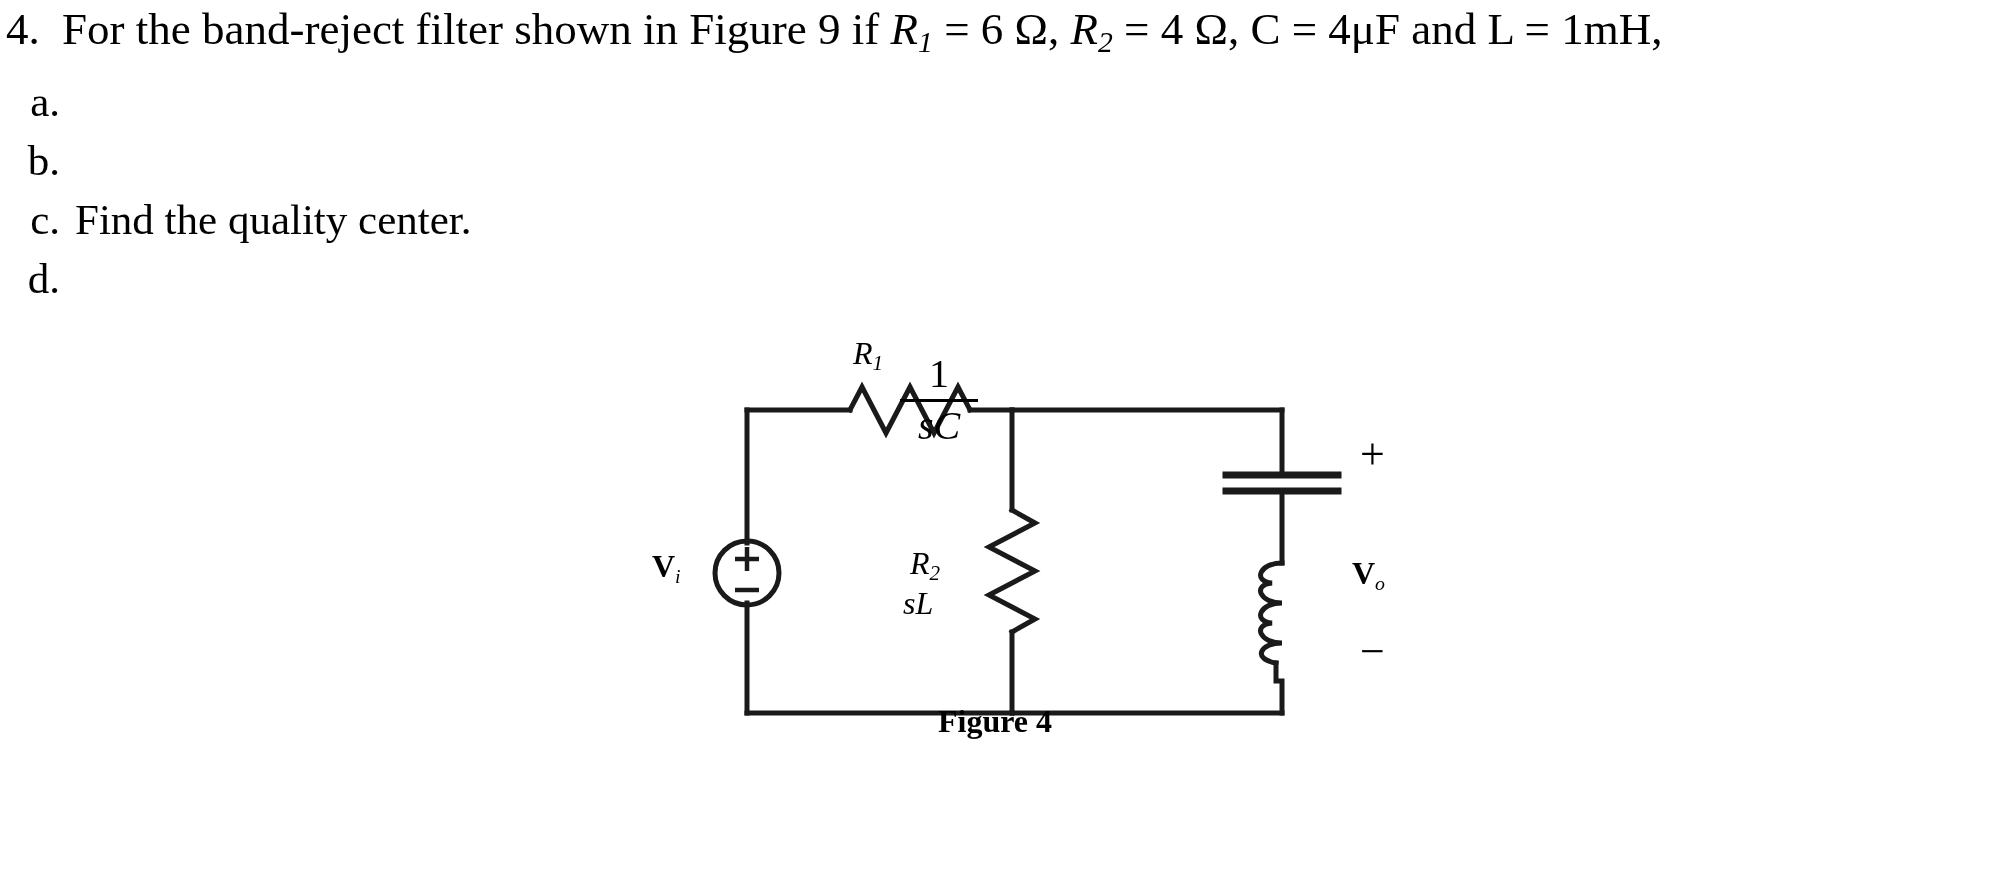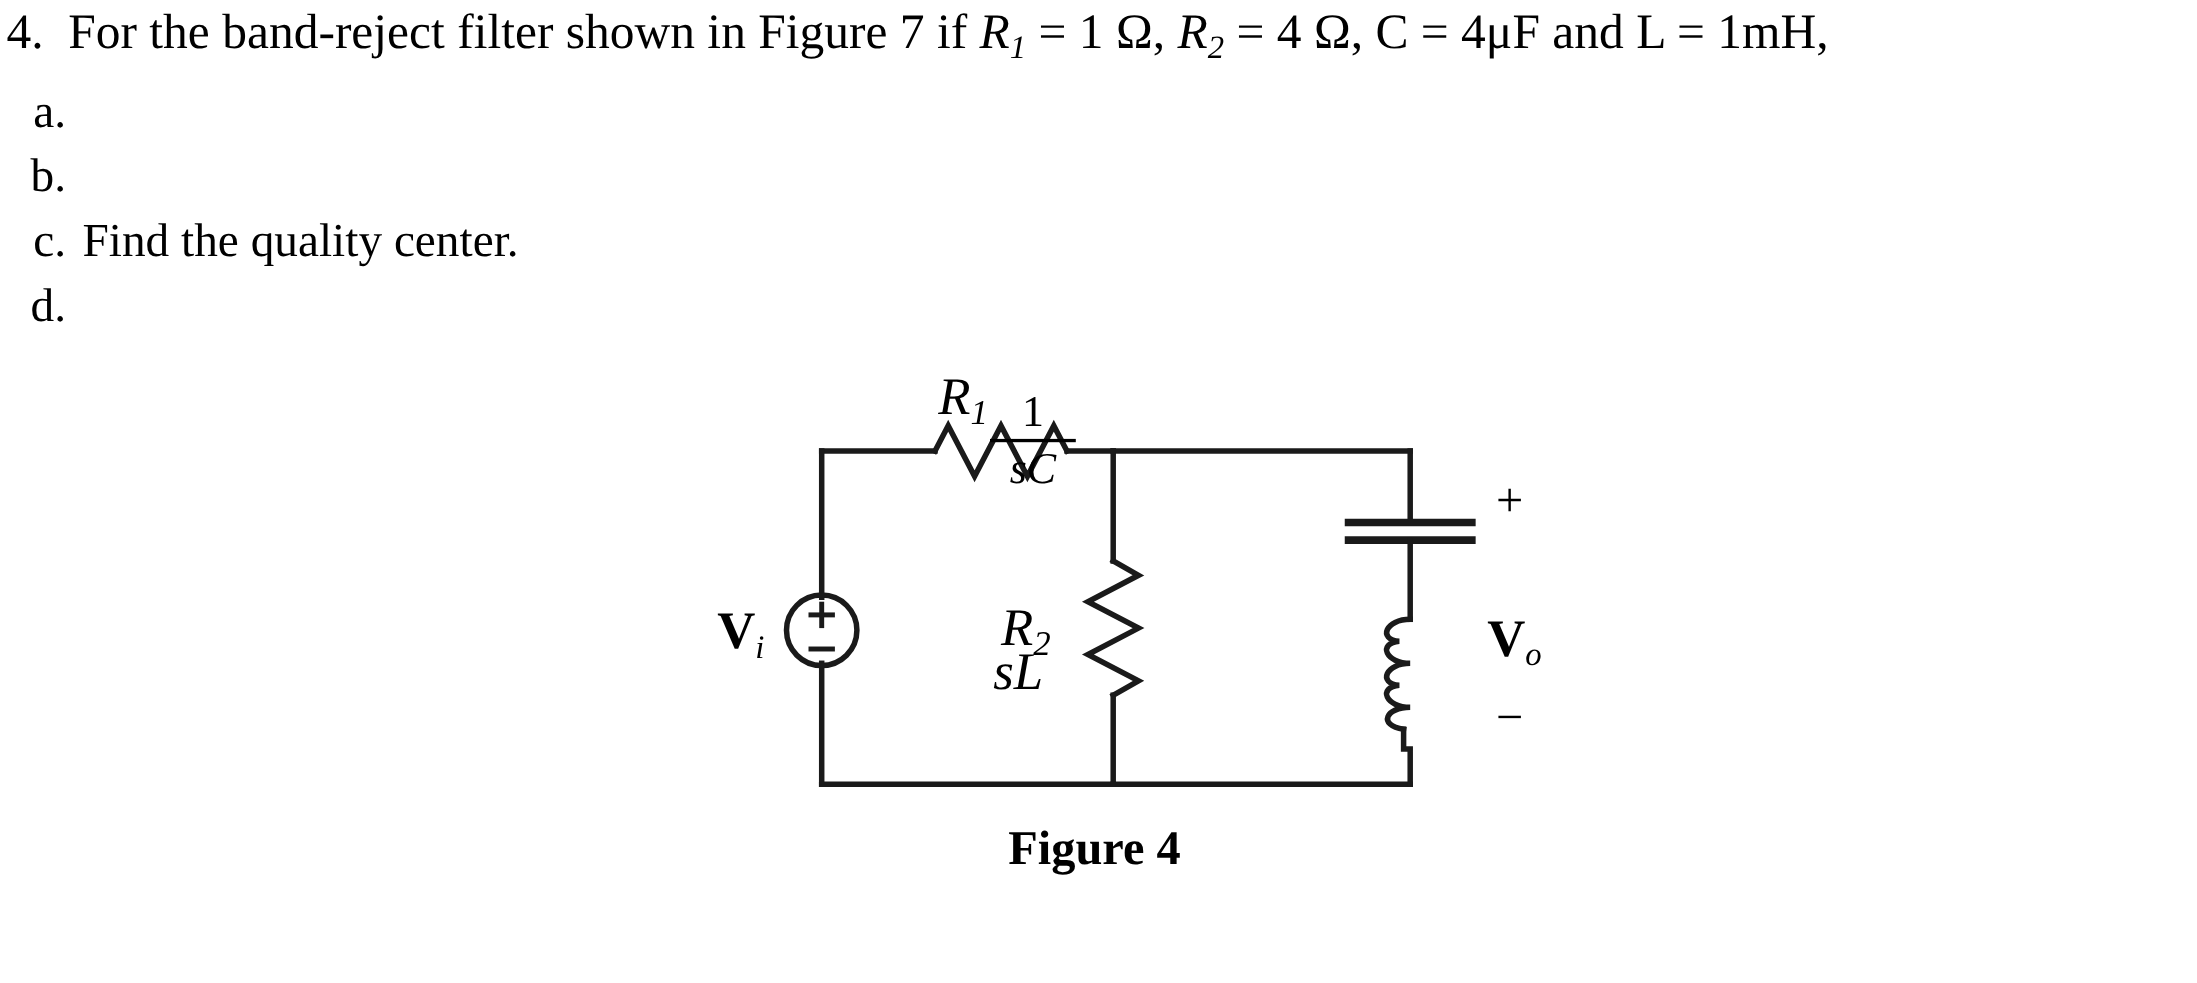--- a/index.html
+++ b/index.html
@@ -89,21 +89,21 @@
     height: 460px;
   }
   #circuit-svg {
     position: absolute;
     left: 0;
     top: 0;
   }
 
   .fig-label {
     position: absolute;
-    font-size: 48px;
+    font-size: 32px;
     line-height: 1;
     white-space: nowrap;
   }
   .fig-label.italic { font-style: italic; }
   .fig-label .sb {
     font-size: 0.66em;
     vertical-align: -0.3em;
   }
   .fig-label.boldv {
     font-weight: bold;
@@ -131,41 +131,41 @@
     display: block;
     height: 3px;
     background: #000;
     margin: 4px 0 3px 0;
   }
   #frac-sc .den { font-style: italic; display: block; }
 
   #figcaption {
     position: absolute;
     left: 255px;
-    top: 420px;
+    top: 378px;
     width: 280px;
     text-align: center;
-    font-size: 44px;
+    font-size: 32px;
     font-weight: bold;
     white-space: nowrap;
   }
 
   .plusminus {
     position: absolute;
     font-size: 44px;
     line-height: 1;
   }
 </style>
 </head>
 <body>
 
 <div id="problem">
   <div class="prob-line">
     <span class="prob-num">4.</span>
-    <span class="prob-body"><span>For the band-reject filter shown in Figure 7 if </span><span class="mathvar">R</span><sub class="msub">1</sub><span> = 1 Ω, </span><span class="mathvar">R</span><sub class="msub">2</sub><span> = 4 Ω, </span><span class="mathup">C</span><span> = 4μF </span><span>and </span><span class="mathup">L</span><span> = 1mH,</span></span>
+    <span class="prob-body"><span>For the band-reject filter shown in Figure 9 if </span><span class="mathvar">R</span><sub class="msub">1</sub><span> = 6 Ω, </span><span class="mathvar">R</span><sub class="msub">2</sub><span> = 4 Ω, </span><span class="mathup">C</span><span> = 4μF </span><span>and </span><span class="mathup">L</span><span> = 1mH,</span></span>
   </div>
 </div>
 
 <div id="sublist">
   <div class="sub-line">
     <span class="sub-letter">a.</span>
   </div>
   <div class="sub-line">
     <span class="sub-letter">b.</span>
   </div>

